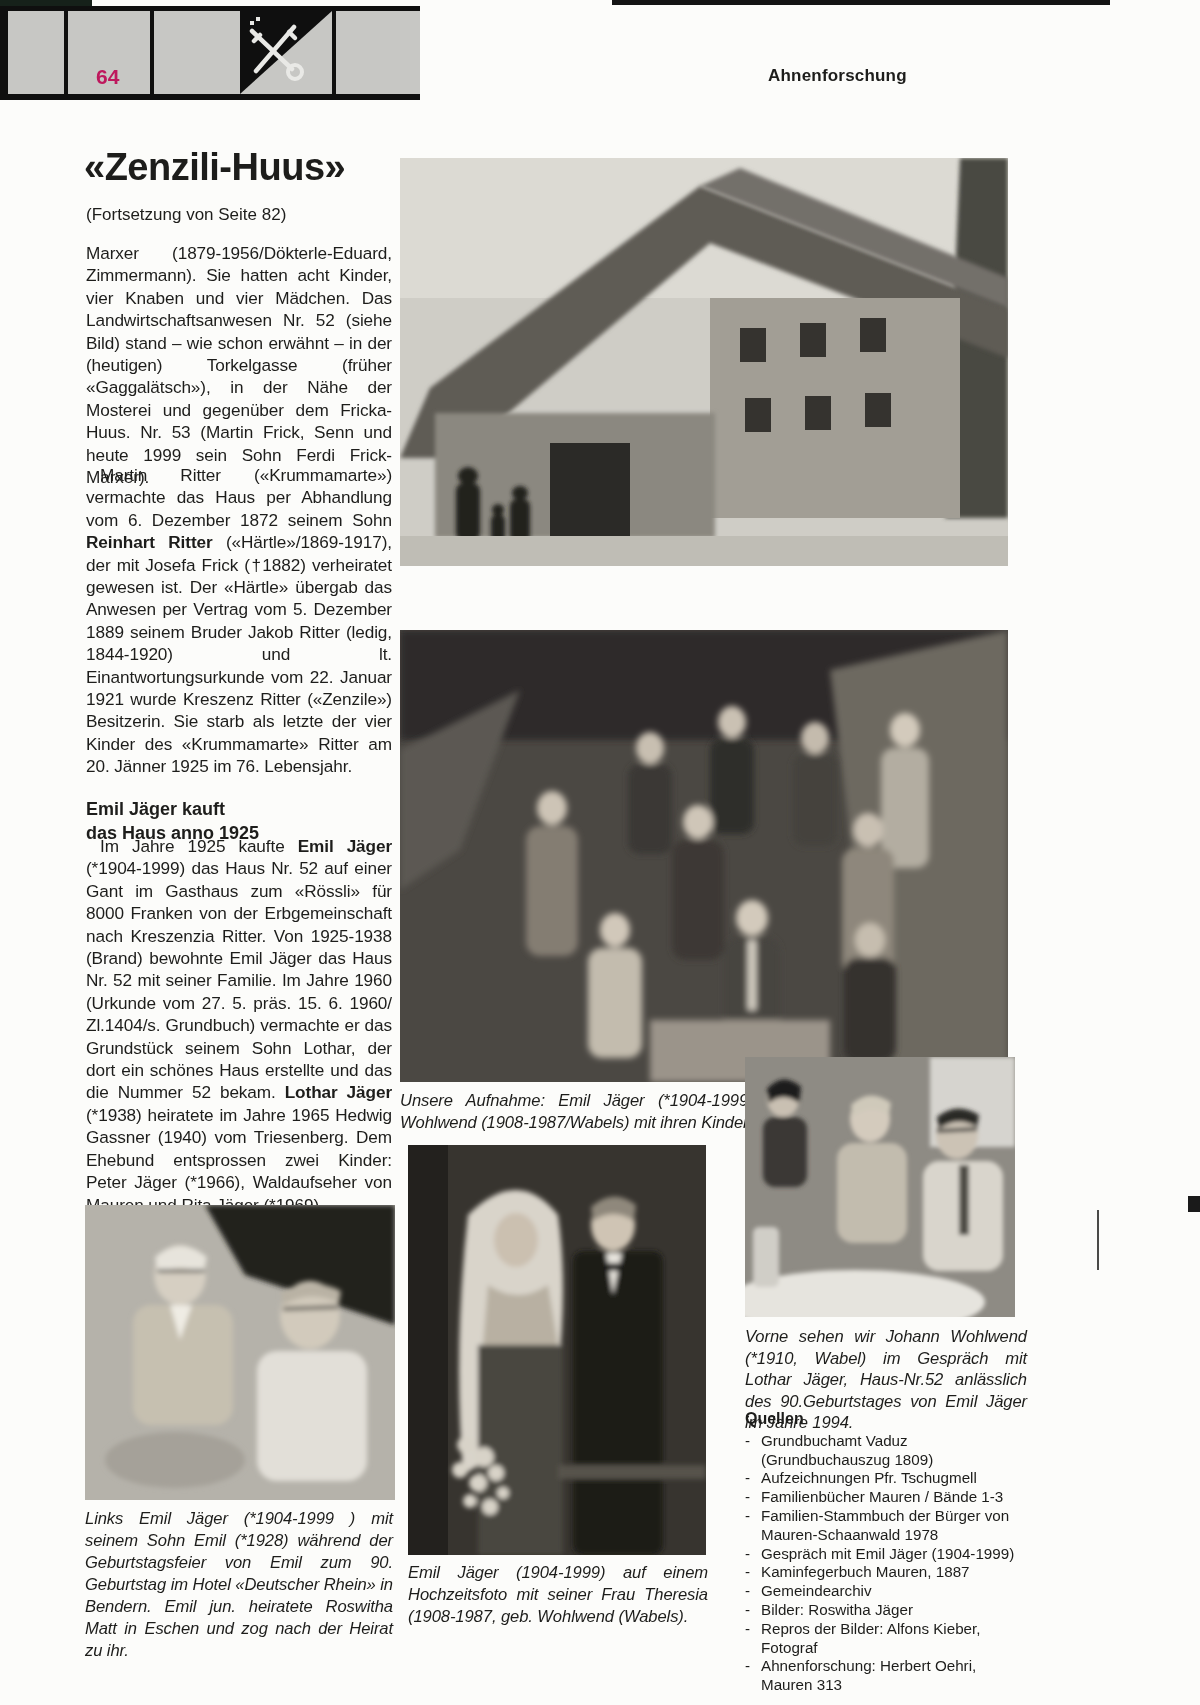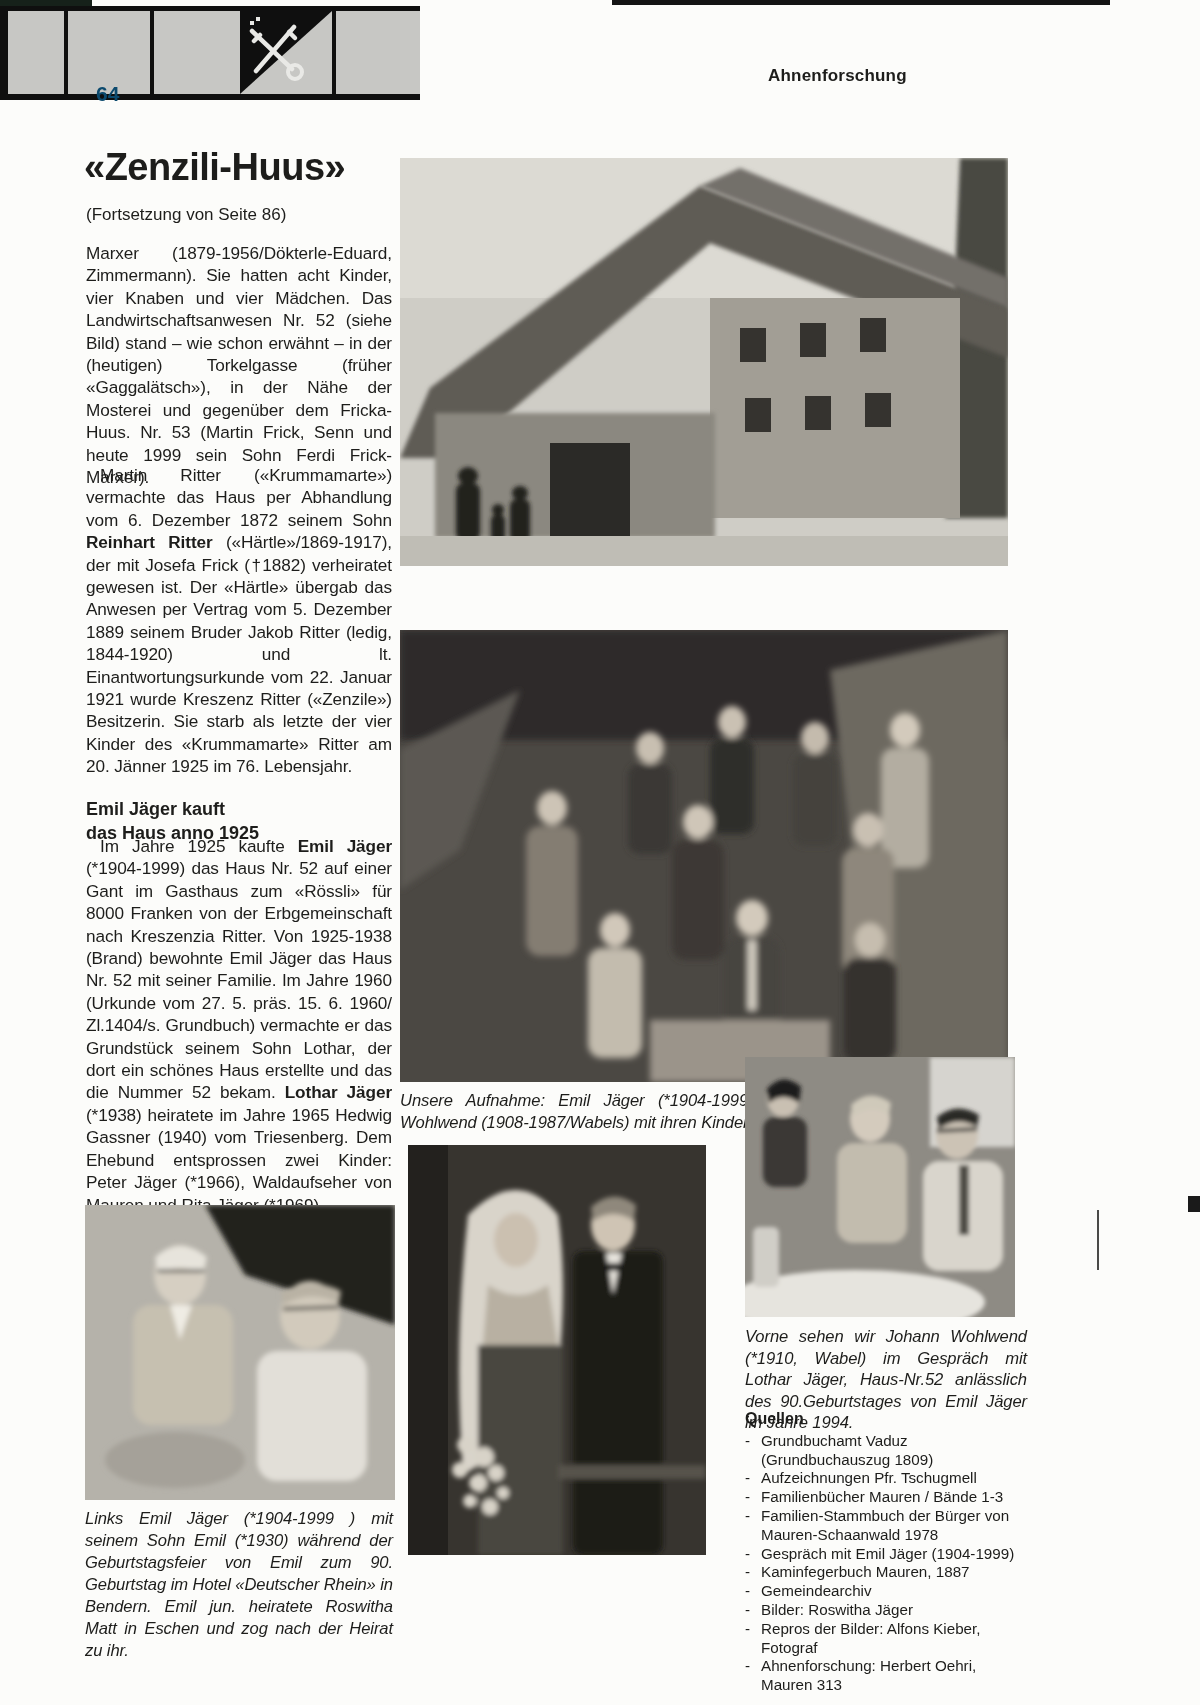--- a/index.html
+++ b/index.html
@@ -10,21 +10,21 @@
     overflow:hidden;
   }
   
   .edge{position:absolute;background:#141414;}
   .header-bar{
     position:absolute;left:0;top:6px;width:420px;height:94px;
     background:#c7c7c4;border-top:5px solid #0f0f0f;border-bottom:6px solid #0f0f0f;
     box-sizing:border-box;
   }
   .bar-div{position:absolute;top:0;bottom:0;width:4px;background:#0f0f0f;}
-  .page-number{position:absolute;left:96px;top:54px;font-size:21px;font-weight:bold;color:#0c4a6e;margin-top:17px;}
+  .page-number{position:absolute;left:96px;top:54px;font-size:21px;font-weight:bold;color:#be185d;}
   .emblem{position:absolute;left:240px;top:0;width:92px;height:83px;}
   .section-title{position:absolute;left:768px;top:66px;font-size:17px;font-weight:bold;letter-spacing:.2px;}
   
   .article-title{position:absolute;left:84px;top:146px;font-size:38px;font-weight:bold;letter-spacing:-.5px;}
   .article-continuation{position:absolute;left:86px;top:205px;font-size:17px;}
   .body-text{
     position:absolute;left:86px;width:306px;
     font-size:17.2px;line-height:22.4px;text-align:justify;letter-spacing:-.1px;
   }
   .indent{text-indent:14px;}
@@ -68,21 +68,21 @@
       </g>
       <g fill="#e9e9e6">
         <rect x="10" y="10" width="4" height="4"></rect>
         <rect x="16" y="6" width="4" height="4"></rect>
       </g>
     </svg>
   </div>
   <div class="section-title">Ahnenforschung</div>
 
   <div class="article-title">«Zenzili-Huus»</div>
-  <div class="article-continuation">(Fortsetzung von Seite 86)</div>
+  <div class="article-continuation">(Fortsetzung von Seite 82)</div>
 
   <div class="body-text" style="top:242px;"><span>Marxer (1879-1956/Dökterle-Eduard, Zimmermann). Sie hatten acht Kinder, vier Knaben und vier Mädchen. Das Landwirtschaftsanwesen Nr. 52 (siehe Bild) stand – wie schon erwähnt – in der (heutigen) Torkelgasse (früher «Gaggalätsch»), in der Nähe der Mosterei und gegenüber dem Fricka-Huus. Nr. 53 (Martin Frick, Senn und heute 1999 sein Sohn Ferdi Frick-Marxer).</span></div>
   <div class="body-text indent" style="top:464px;"><span>Martin Ritter («Krummamarte») vermachte das Haus per Abhandlung vom 6. Dezember 1872 seinem Sohn </span><b>Reinhart Ritter</b><span> («Härtle»/1869-1917), der mit Josefa Frick (†1882) verheiratet gewesen ist. Der «Härtle» übergab das Anwesen per Vertrag vom 5. Dezember 1889 seinem Bruder Jakob Ritter (ledig, 1844-1920) und lt. Einantwortungsurkunde vom 22. Januar 1921 wurde Kreszenz Ritter («Zenzile») Besitzerin. Sie starb als letzte der vier Kinder des «Krummamarte» Ritter am 20. Jänner 1925 im 76. Lebensjahr.</span></div>
   <div class="subheading">
     <div>Emil Jäger kauft</div>
     <div>das Haus anno 1925</div>
   </div>
   <div class="body-text indent" style="top:835px;"><span>Im Jahre 1925 kaufte </span><b>Emil Jäger</b><span> (*1904-1999) das Haus Nr. 52 auf einer Gant im Gasthaus zum «Rössli» für 8000 Franken von der Erbgemeinschaft nach Kreszenzia Ritter. Von 1925-1938 (Brand) bewohnte Emil Jäger das Haus Nr. 52 mit seiner Familie. Im Jahre 1960 (Urkunde vom 27. 5. präs. 15. 6. 1960/ Zl.1404/s. Grundbuch) vermachte er das Grundstück seinem Sohn Lothar, der dort ein schönes Haus erstellte und das die Nummer 52 bekam. </span><b>Lothar Jäger</b><span> (*1938) heiratete im Jahre 1965 Hedwig Gassner (1940) vom Triesenberg. Dem Ehebund entsprossen zwei Kinder: Peter Jäger (*1966), Waldaufseher von Mauren und Rita Jäger (*1969).</span></div>
 
   <div class="photo" style="left:400px;top:158px;width:608px;height:408px;">
@@ -175,21 +175,21 @@
         <rect x="48" y="100" width="100" height="120" rx="18" fill="#c6c0b0"></rect>
         <polygon points="85,100 95,135 107,100" fill="#efece4"></polygon>
         <ellipse cx="225" cy="110" rx="30" ry="34" fill="#d2cabc"></ellipse>
         <line x1="198" y1="104" x2="254" y2="102" stroke="#6b6861" stroke-width="4"></line>
         <path d="M196,88 Q225,70 256,86 L254,98 Q225,84 198,100 Z" fill="#b9b2a4"></path>
         <rect x="172" y="146" width="110" height="130" rx="20" fill="#e2dfd8"></rect>
         <ellipse cx="90" cy="255" rx="70" ry="28" fill="#a5a199"></ellipse>
       </g>
     </svg>
   </div>
-  <div class="caption" style="left:85px;top:1508px;width:308px;">Links Emil Jäger (*1904-1999 ) mit seinem Sohn Emil (*1930) während der Geburtstagsfeier von Emil zum 90. Geburtstag im Hotel «Deutscher Rhein» in Bendern. Emil jun. heiratete Roswitha Matt in Eschen und zog nach der Heirat zu ihr.</div>
+  <div class="caption" style="left:85px;top:1508px;width:308px;">Links Emil Jäger (*1904-1999 ) mit seinem Sohn Emil (*1928) während der Geburtstagsfeier von Emil zum 90. Geburtstag im Hotel «Deutscher Rhein» in Bendern. Emil jun. heiratete Roswitha Matt in Eschen und zog nach der Heirat zu ihr.</div>
 
   <div class="photo" style="left:408px;top:1145px;width:298px;height:410px;">
     <svg width="298" height="410" viewBox="0 0 298 410">
       <defs>
           <filter id="b4">
             <feGaussianBlur stdDeviation="2.5"></feGaussianBlur>
           </filter>
         </defs>
       <rect width="298" height="410" fill="#37342f"></rect>
       <rect width="40" height="410" fill="#23211e"></rect>
@@ -210,20 +210,21 @@
             <circle cx="70" cy="338" r="9"></circle>
           <circle cx="88" cy="328" r="8"></circle>
             <circle cx="62" cy="356" r="7"></circle>
           <circle cx="82" cy="362" r="8"></circle>
             <circle cx="95" cy="348" r="6"></circle>
         </g>
         <rect x="150" y="320" width="148" height="14" fill="#57534c"></rect>
       </g>
     </svg>
   </div>
+  <div class="caption" style="left:408px;top:1562px;width:300px;">Emil Jäger (1904-1999) auf einem Hochzeitsfoto mit seiner Frau Theresia (1908-1987, geb. Wohlwend (Wabels).</div>
 
   <div class="photo" style="left:745px;top:1057px;width:270px;height:260px;">
     <svg width="270" height="260" viewBox="0 0 270 260">
       <defs>
           <filter id="b5">
             <feGaussianBlur stdDeviation="2.2"></feGaussianBlur>
           </filter>
         </defs>
       <rect width="270" height="260" fill="#8e8b84"></rect>
       <rect x="185" y="0" width="85" height="90" fill="#d6d4cf" filter="url(#b5)"></rect>

